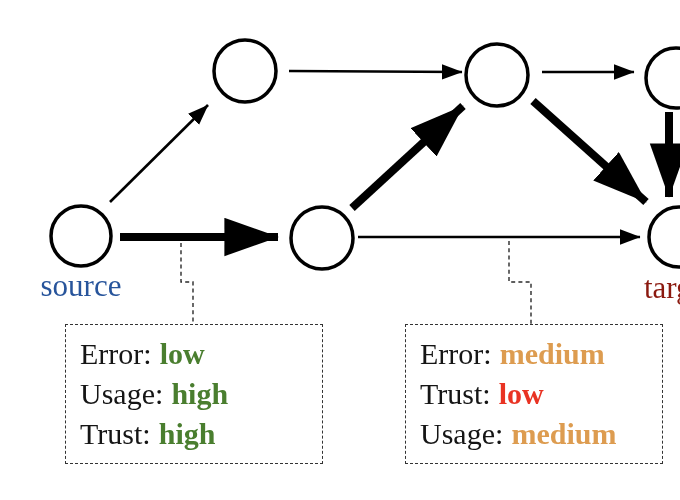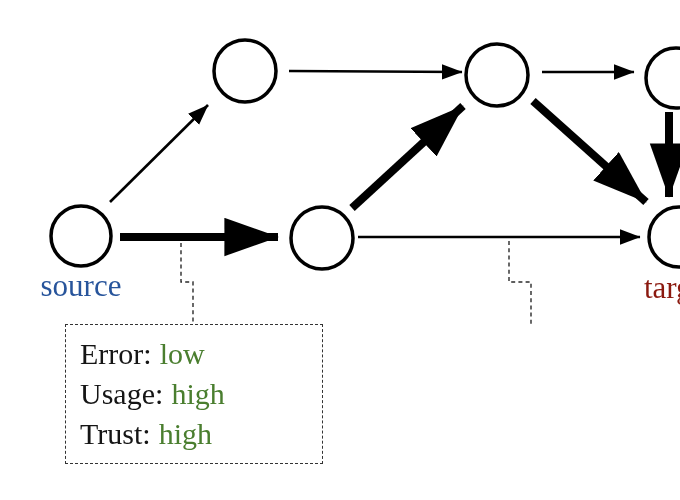--- a/index.html
+++ b/index.html
@@ -21,21 +21,21 @@
     top: 324px; width: 258px; height: 140px;
     box-sizing: border-box;
     border: 1.6px dashed #333;
     padding: 9px 0 0 14px;
     background: #ffffff;
   }
   .ann-box-left  { left: 65px; }
   .ann-box-right { left: 405px; }
   .ann-line { font-size: 30px; line-height: 40px; white-space: nowrap; color: #151515; }
   .ann-label { margin-right: 0.27em; }
-  .ann-value { font-weight: normal; }
+  .ann-value { font-weight: bold; }
 </style>
 </head>
 <body>
 
 <div id="stage">
 
   <svg id="graph-svg" width="680" height="500" viewBox="0 0 680 500">
     <defs>
       <marker id="arrow-thin" markerWidth="10" markerHeight="8" refX="7.8" refY="3" orient="auto">
         <path d="M0 0 L8 3 L0 6 Z" fill="#000"></path>
@@ -73,14 +73,25 @@
       <span class="ann-label">Error:</span><span class="ann-value" style="color: rgb(74, 126, 47);">low</span>
     </div>
     <div class="ann-line">
       <span class="ann-label">Usage:</span><span class="ann-value" style="color: rgb(74, 126, 47);">high</span>
     </div>
     <div class="ann-line">
       <span class="ann-label">Trust:</span><span class="ann-value" style="color: rgb(74, 126, 47);">high</span>
     </div>
   </div>
 
+  <div class="ann-box ann-box-right">
+    <div class="ann-line">
+      <span class="ann-label">Error:</span><span class="ann-value" style="color: rgb(221, 156, 80);">medium</span>
+    </div>
+    <div class="ann-line">
+      <span class="ann-label">Trust:</span><span class="ann-value" style="color: rgb(233, 51, 35);">low</span>
+    </div>
+    <div class="ann-line">
+      <span class="ann-label">Usage:</span><span class="ann-value" style="color: rgb(221, 156, 80);">medium</span>
+    </div>
+  </div>
 
 </div>
 
 </body></html>

